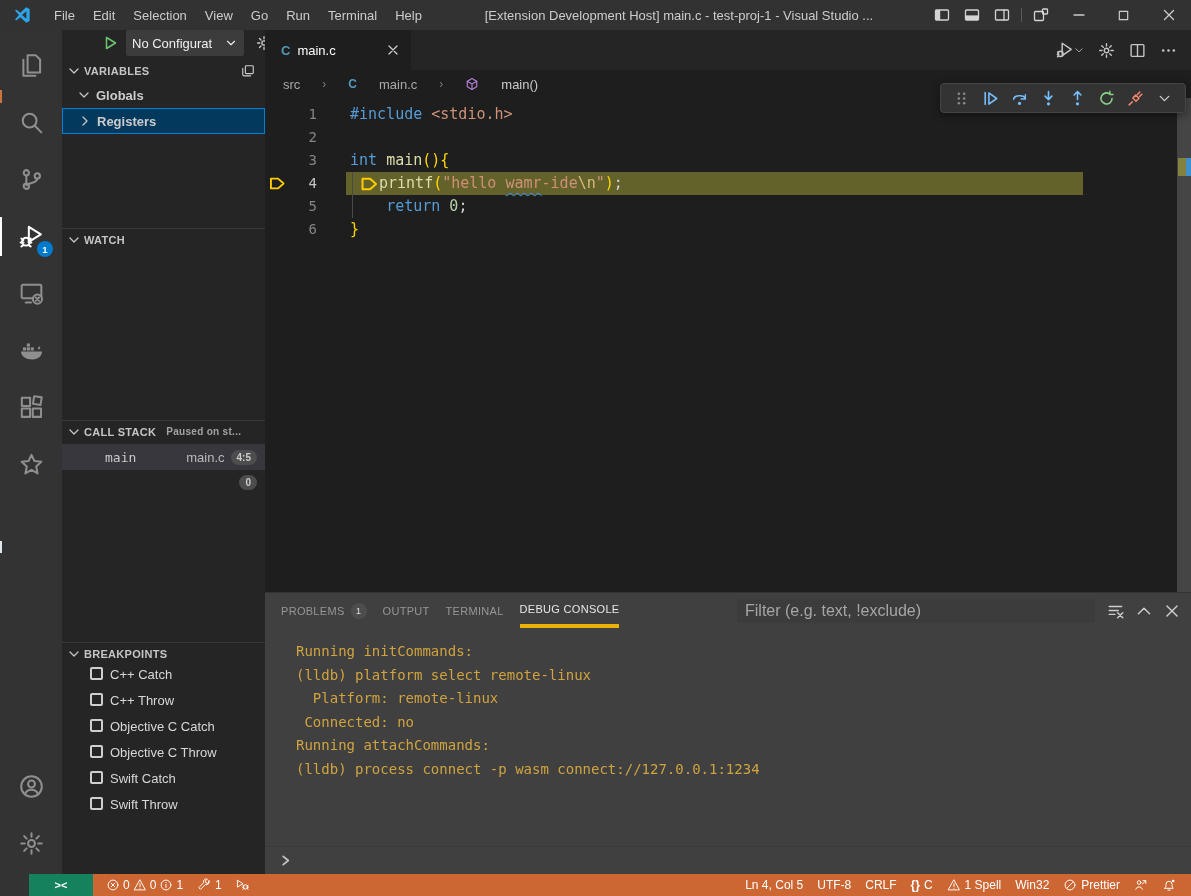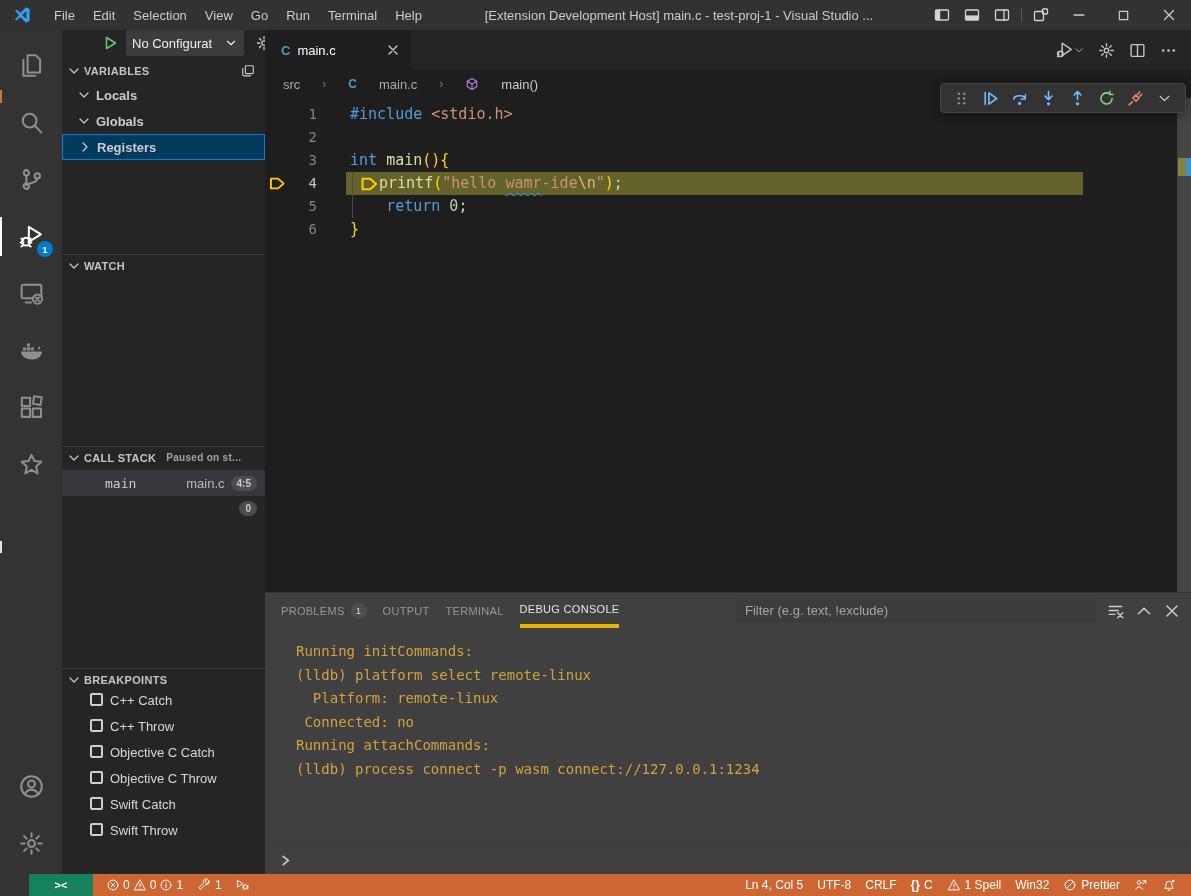--- a/index.html
+++ b/index.html
@@ -92,21 +92,21 @@
 .dt-ic{width:29px;height:26px;display:flex;align-items:center;justify-content:center}
 .dt-ic svg{width:17px;height:17px}
 .c-grip{color:#8a8a8a}.c-step{color:var(--step-blue)}.c-restart{color:var(--restart-green)}.c-disc{color:var(--disconnect-red)}.c-chev{color:#cccccc}
 
 
 .panel{height:282px;flex:none;background:#404040;border-top:1px solid #333;display:flex;flex-direction:column}
 .panel-header{height:35px;display:flex;align-items:center;padding:0 10px 0 16px;flex:none}
 .panel-tab{height:100%;display:flex;align-items:center;gap:6px;font-size:11px;color:#969696;margin-right:16px;letter-spacing:.3px}
 .panel-tab.active{color:#e7e7e7;border-bottom:4px solid #eab308}
 .pt-badge{min-width:16px;height:16px;border-radius:9px;background:var(--badge-bg);color:#e0e0e0;font-size:9px;display:flex;align-items:center;justify-content:center}
-.panel-filter{margin-left:auto;width:358px;height:24px;background:#3c3c3c;border:none;outline:none;border-radius:2px;color:#cccccc;font-size:13px;padding:0 8px;font-family:"Liberation Sans",sans-serif}
+.panel-filter{margin-left:auto;width:358px;height:24px;background:#3c3c3c;border:none;outline:none;border-radius:2px;color:#cccccc;font-size:16px;padding:0 8px;font-family:"Liberation Sans",sans-serif}
 .panel-filter::placeholder{color:#a6a6a6}
 .panel-icons{display:flex;align-items:center;gap:10px;margin-left:12px;color:#cccccc}
 .panel-icons .pi{width:18px;height:18px}
 .console-body{flex:1;padding:12px 0 0 31px;overflow:hidden}
 .console-line{font-family:"DejaVu Sans Mono",monospace;font-size:14px;line-height:23.5px;color:var(--console-gold);white-space:pre}
 .console-input{height:28px;flex:none;border-top:1px solid #3a3a3a;display:flex;align-items:center;padding-left:13px;color:#c5c5c5}
 
 
 .statusbar{height:22px;flex:none;background:var(--debug-orange);display:flex;align-items:center;color:#ffffff;font-size:12px}
 .sb-dark{width:29px;height:100%;background:#333333;flex:none}
@@ -303,28 +303,20 @@
         <svg class="icon sec-chev" viewBox="0 0 16 16">
             <path d="M4 6l4 4 4-4"></path>
           </svg>
         <span>VARIABLES</span>
         <svg class="icon sec-action" width="14" height="14" viewBox="0 0 16 16">
             <rect x="5" y="2" width="9" height="9" rx="1"></rect>
             <path d="M11 13.5H3.5a1.5 1.5 0 0 1-1.5-1.5V5"></path>
           </svg>
       </div>
       <div id="vars-rows">
-          <div class="tree-row">
-            <span class="sec-chev">
-              <svg class="icon" viewBox="0 0 16 16">
-                <path d="M4 6l4 4 4-4"></path>
-              </svg>
-            </span>
-            <span>Locals</span>
-          </div>
           <div class="tree-row">
             <span class="sec-chev">
               <svg class="icon" viewBox="0 0 16 16">
                 <path d="M4 6l4 4 4-4"></path>
               </svg>
             </span>
             <span>Globals</span>
           </div>
           <div class="tree-row selected">
             <span class="sec-chev">

